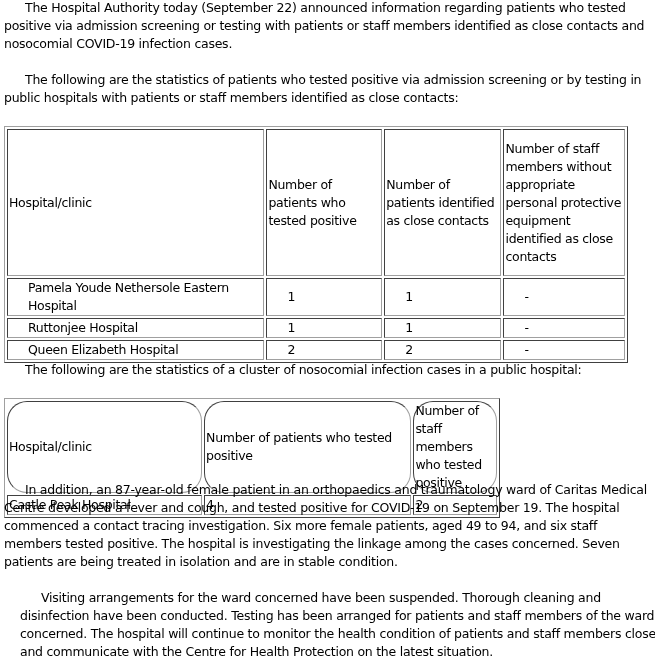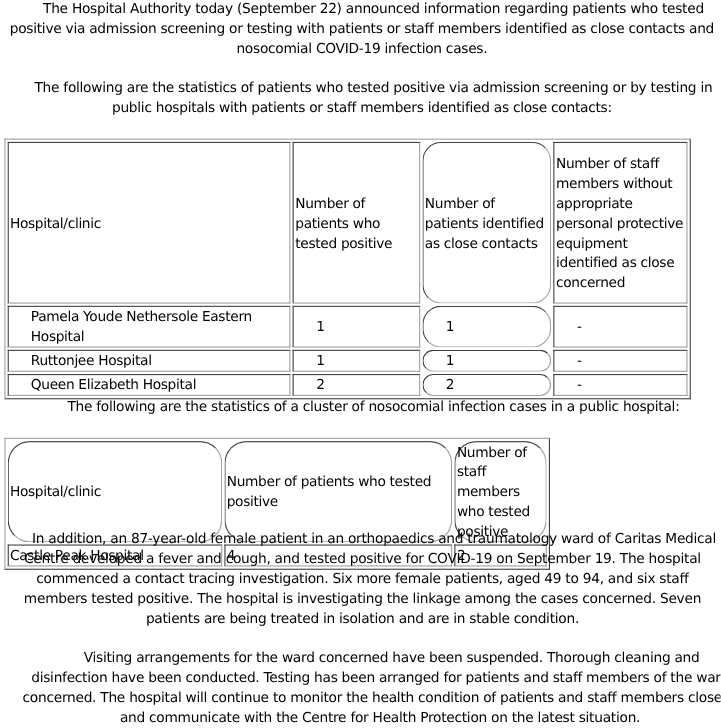--- a/index.html
+++ b/index.html
@@ -5,21 +5,21 @@
   html, body { margin: 0; padding: 0; background: #ffffff; }
   body {
     width: 655px; height: 662px; overflow: hidden;
     font-family: "DejaVu Sans", sans-serif;
     font-size: 12.5px;
     color: #000000;
     line-height: 18px;
     position: relative;
   }
   .page { padding: 0 4px; }
-  p { margin: 0; text-align: center; }
+  p { margin: 0; }
   .para { text-indent: 21px; letter-spacing: -0.25px; }
   .p1 { position: absolute; left: 4px; top: -1px; width: 650px; }
   .p2 { position: absolute; left: 4px; top: 71px; width: 650px; }
   .p3 { position: absolute; left: 4px; top: 361px; width: 650px; }
   .p4 { position: absolute; left: 4px; top: 481px; width: 651px; }
   .p5 { position: absolute; left: 4px; top: 589px; width: 651px; margin-left: 16px; }
 
   table.stats {
     border-collapse: separate;
     border-spacing: 2px;
@@ -34,21 +34,21 @@
     border: 1px solid;
     border-color: #404040 #a0a0a0 #a0a0a0 #404040;
     padding: 0 1px;
     vertical-align: middle;
     text-align: left;
     line-height: 18px;
   }
   #t1 { top: 126px; width: 624px; }
   #t1 td.c1 { width: 275px; }
   #t1 td.c2 { width: 108px; }
-  #t1 td.c3 { width: 108px; border-radius: 17px; }
+  #t1 td.c3 { width: 108px; }
   #t1 td.c4 { width: 110px; }
   #t1 tr.hdr td { height: 145px; }
   #t1 tr.row td { height: 18px; padding-left: 20px; }
 
   #t2 { top: 398px; width: 496px; }
   #t2 td.c1 { width: 193px; }
   #t2 td.c2 { width: 206px; }
   #t2 td.c3 { width: 80px; }
   #t2 tr.hdr td { height: 36px; border-radius: 20px; }
   #t2 tr.row td { height: 18px; }
@@ -61,21 +61,21 @@
   <p class="para p1">The Hospital Authority today (September 22) announced information regarding patients who tested positive via admission screening or testing with patients or staff members identified as close contacts and nosocomial COVID-19 infection cases.</p>
 
   <p class="para p2">The following are the statistics of patients who tested positive via admission screening or by testing in public hospitals with patients or staff members identified as close contacts:</p>
 
   <table class="stats" id="t1">
     <tbody>
         <tr class="hdr">
       <td class="c1">Hospital/clinic</td>
       <td class="c2">Number of patients who tested positive</td>
       <td class="c3">Number of patients identified as close contacts</td>
-      <td class="c4">Number of staff members without appropriate personal protective equipment identified as close concerned</td>
+      <td class="c4">Number of staff members without appropriate personal protective equipment identified as close contacts</td>
     </tr>
     <tr class="row">
       <td class="c1">Pamela Youde Nethersole Eastern Hospital</td>
       <td class="c2">1</td>
       <td class="c3">1</td>
       <td class="c4">-</td>
     </tr>
     <tr class="row">
       <td class="c1">Ruttonjee Hospital</td>
       <td class="c2">1</td>

